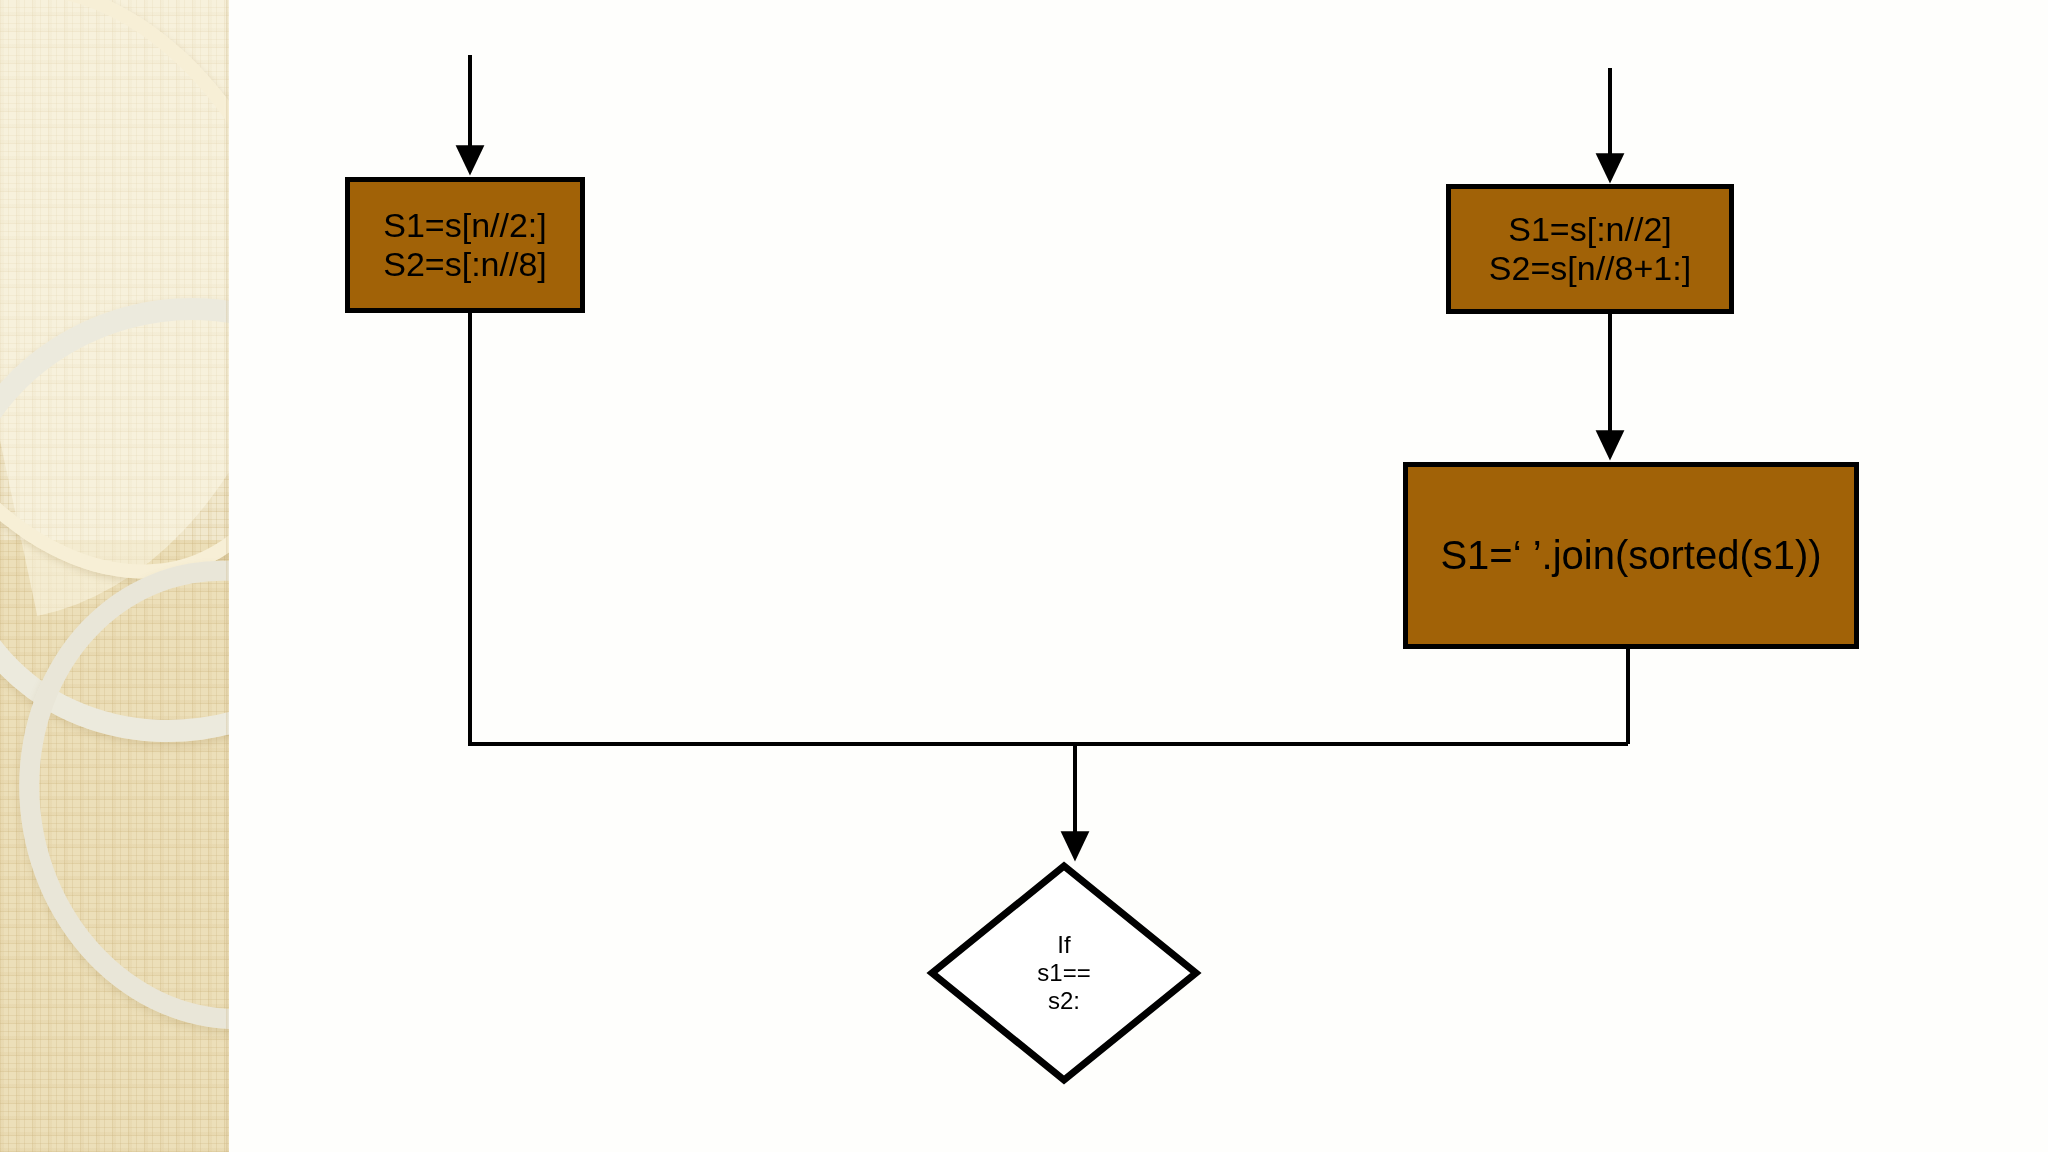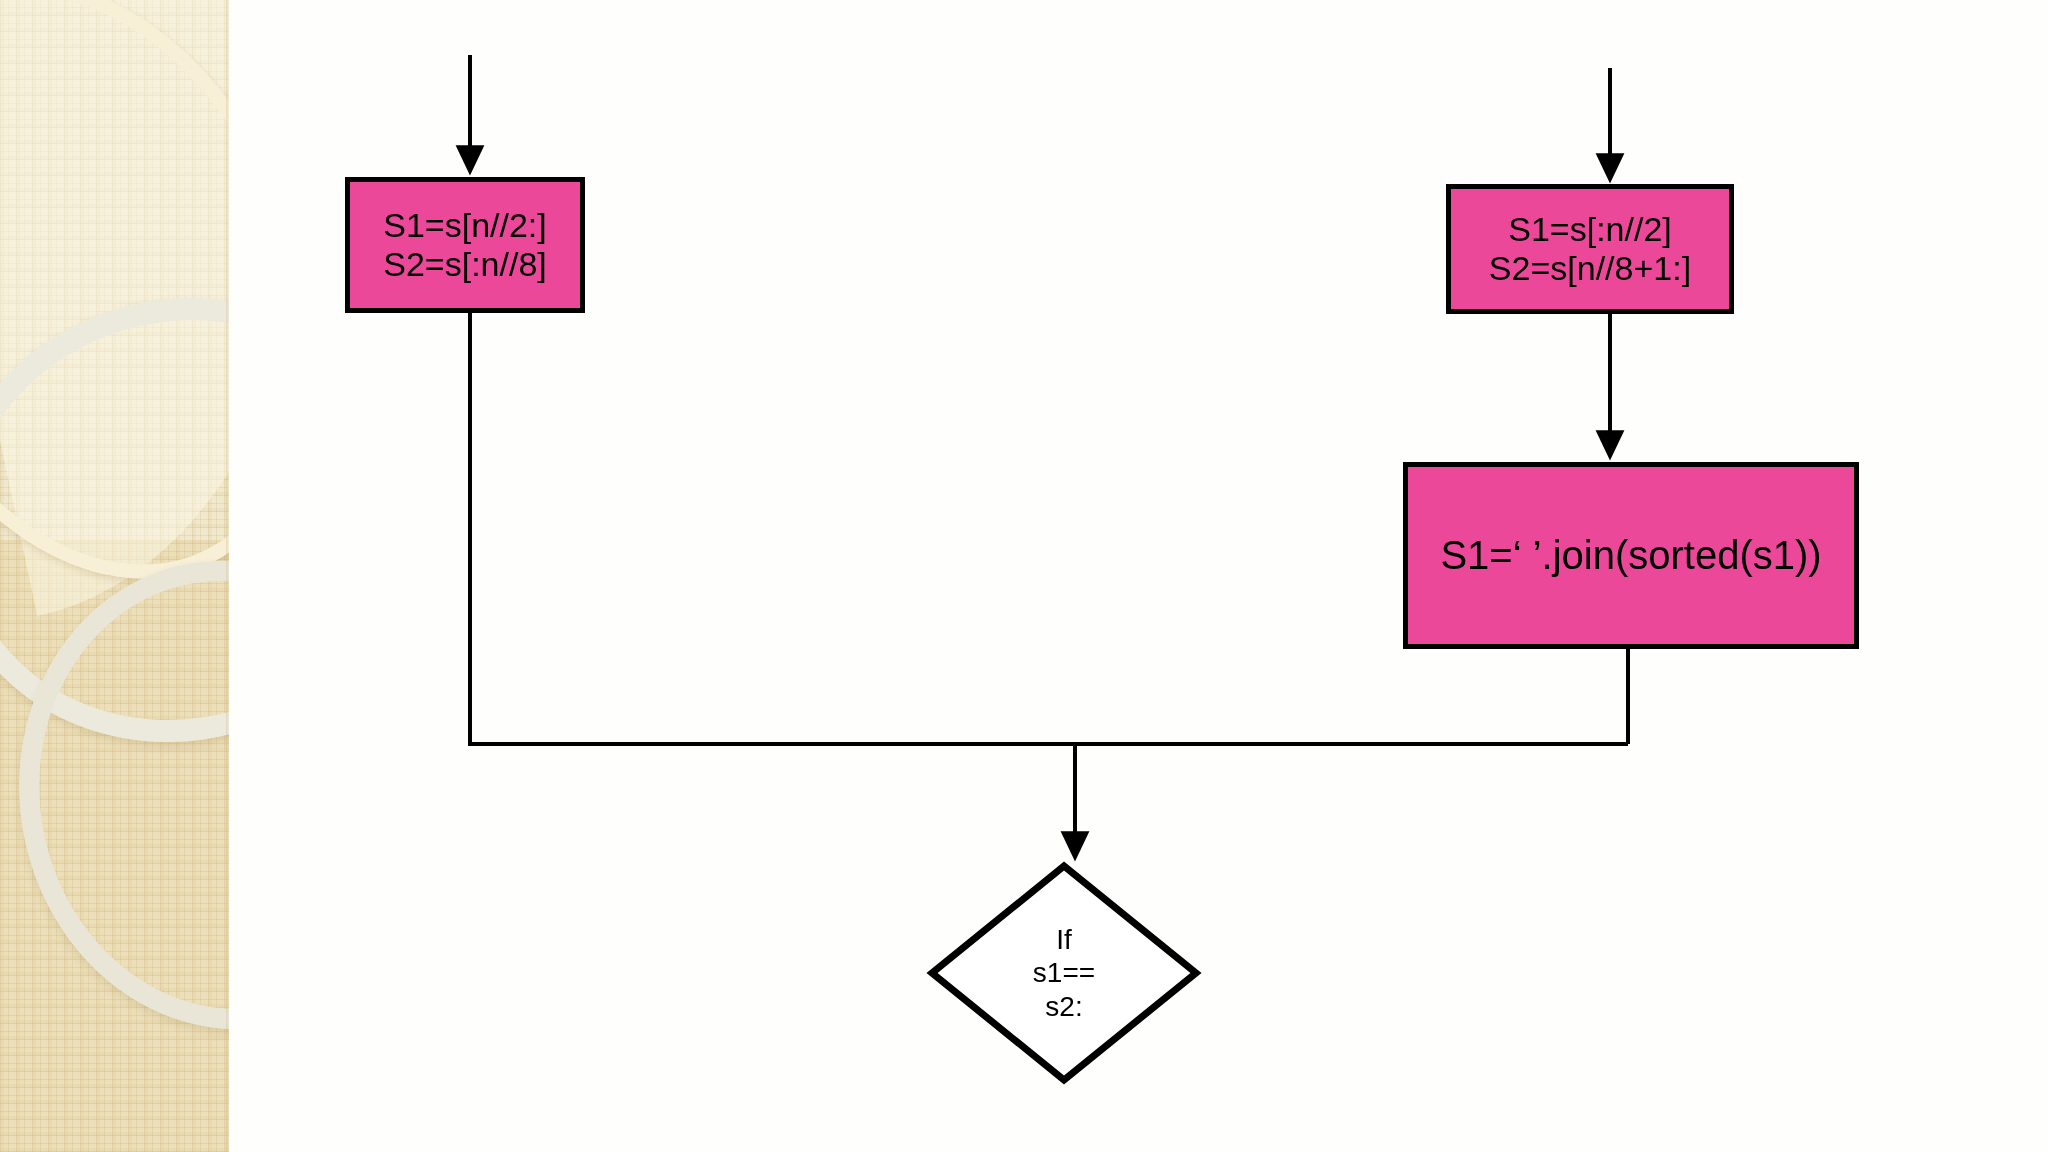--- a/index.html
+++ b/index.html
@@ -92,21 +92,21 @@
     right: 0; top: 0;
     width: 3px; height: 1152px;
     background: linear-gradient(90deg, rgba(200,178,130,0.35), rgba(255,255,255,0));
   }
 
   
   .node-box {
     position: absolute;
     box-sizing: border-box;
     border: 5px solid #000000;
-    background: #ec4899;
+    background: #a16207;
     display: flex;
     flex-direction: column;
     align-items: center;
     justify-content: center;
     color: #000000;
     line-height: 1.16;
     white-space: nowrap;
   }
   .node-box .line {
     display: block;
@@ -126,21 +126,21 @@
   }
   .diamond-text {
     position: absolute;
     left: 0; top: 0;
     width: 100%;
     height: 100%;
     display: flex;
     flex-direction: column;
     align-items: center;
     justify-content: center;
-    font-size: 28px;
+    font-size: 24px;
     line-height: 1.18;
     color: #000000;
     white-space: nowrap;
   }
   #diamond-if { left: 928px; top: 862px; width: 272px; height: 222px; }
 
   
   #connectors {
     position: absolute;
     left: 0; top: 0;

